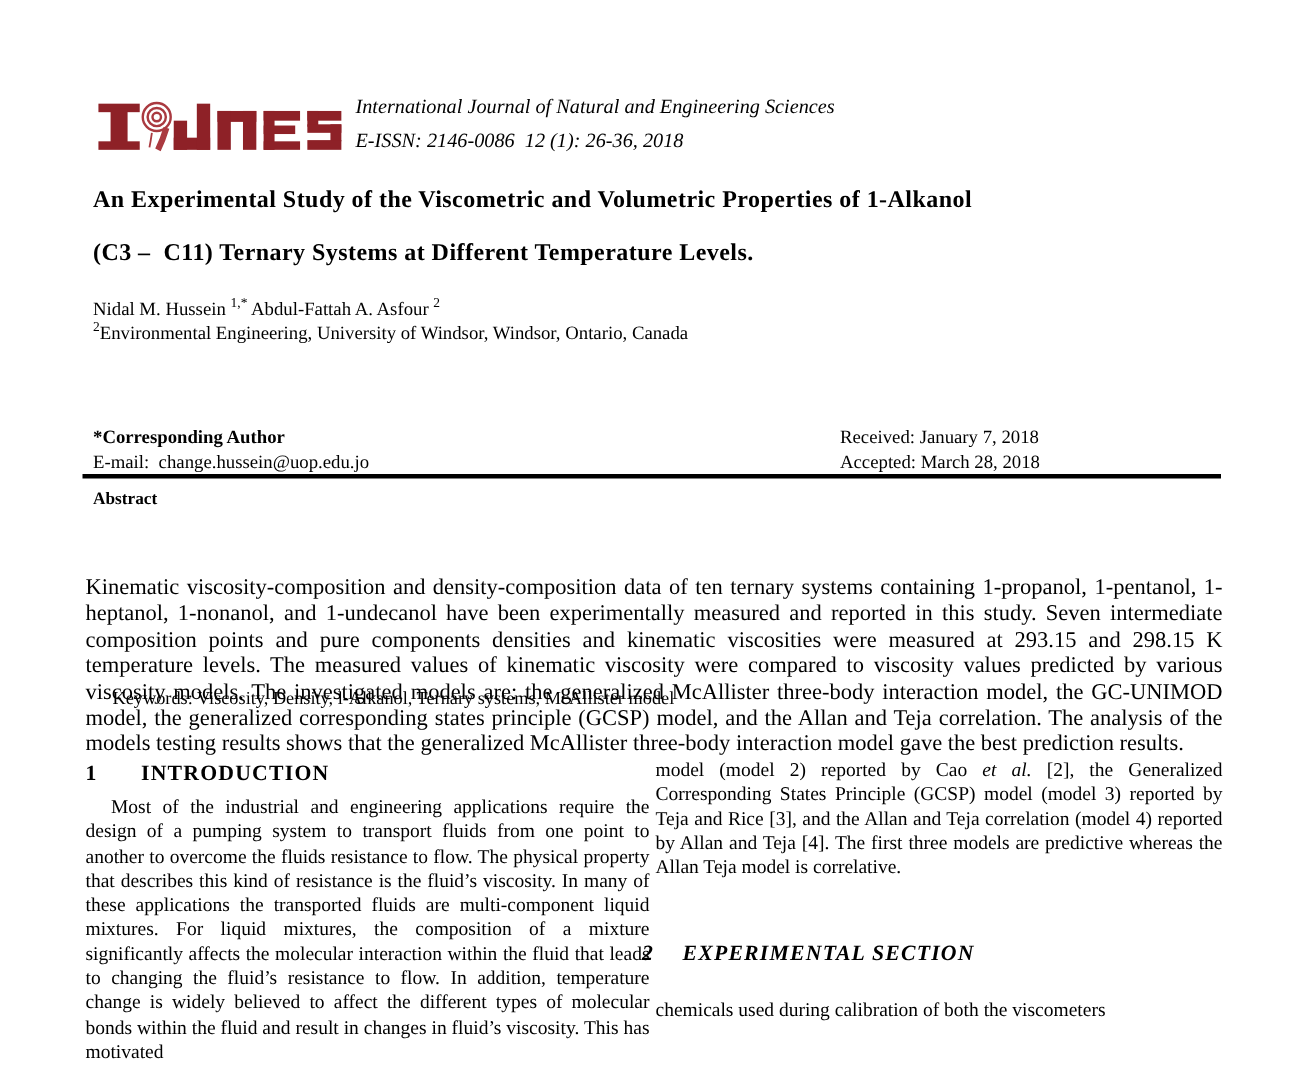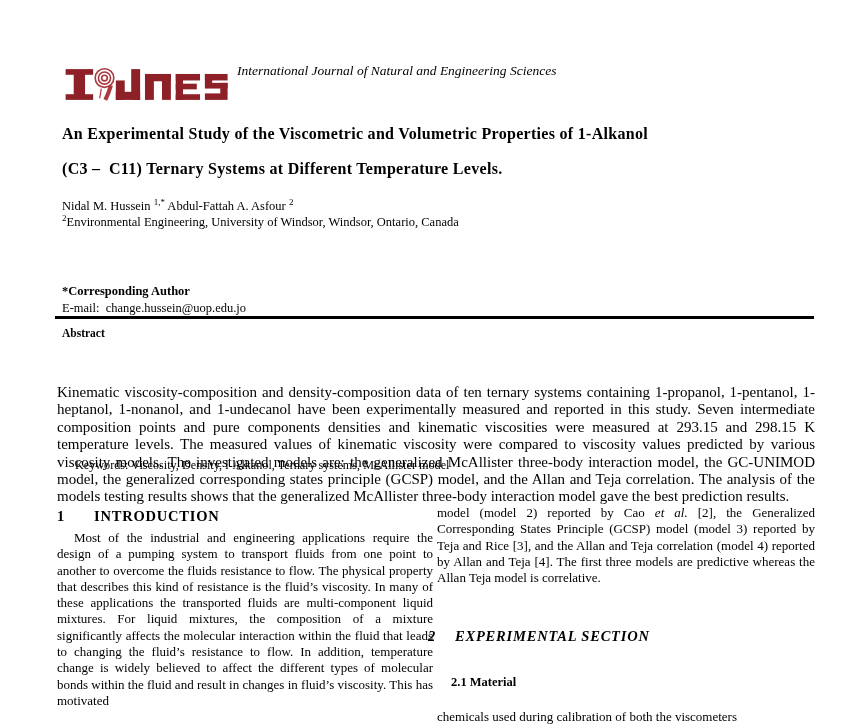--- a/index.html
+++ b/index.html
@@ -88,48 +88,52 @@
         <circle cx="50" cy="13" r="7.5" stroke-width="2"></circle>
         <circle cx="50" cy="13" r="11.5" stroke-width="2"></circle>
         <path d="M58,22 Q55,32 51,40" stroke-width="5"></path>
         <path d="M46,26 Q45,33 44,38" stroke-width="1.5"></path>
       </g>
     </svg>
   </div>
 
   <div class="abs journal-head">
     <div class="jname">International Journal of Natural and Engineering Sciences</div>
+    <div class="jissn">E-ISSN: 2146-0086  12 (1): 26-36, 2018</div>
   </div>
 
   <div class="abs title">
     <div class="tline">An Experimental Study of the Viscometric and Volumetric Properties of 1-Alkanol</div>
     <div class="tline">(C3 –  C11) Ternary Systems at Different Temperature Levels.</div>
   </div>
 
   <div class="abs authors">
     <div class="aline"><span>Nidal M. Hussein </span><sup>1,*</sup><span> Abdul-Fattah A. Asfour </span><sup>2</sup></div>
     <div><sup>2</sup><span>Environmental Engineering, University of Windsor, Windsor, Ontario, Canada</span></div>
   </div>
 
   <div class="abs correspond-left">
     <div class="bold">*Corresponding Author</div>
     <div class="pre">E-mail:  change.hussein@uop.edu.jo</div>
   </div>
+  <div class="abs correspond-right">
+    <div>Received: January 7, 2018</div>
+    <div>Accepted: March 28, 2018</div>
+  </div>
 
   <div class="abs rule"></div>
 
   <div class="abs abstract-label">Abstract</div>
   <div class="abs abstract-text">Kinematic viscosity-composition and density-composition data of ten ternary systems containing 1-propanol, 1-pentanol, 1-heptanol, 1-nonanol, and 1-undecanol have been experimentally measured and reported in this study. Seven intermediate composition points and pure components densities and kinematic viscosities were measured at 293.15 and 298.15 K temperature levels. The measured values of kinematic viscosity were compared to viscosity values predicted by various viscosity models. The investigated models are: the generalized McAllister three-body interaction model, the GC-UNIMOD model, the generalized corresponding states principle (GCSP) model, and the Allan and Teja correlation. The analysis of the models testing results shows that the generalized McAllister three-body interaction model gave the best prediction results.</div>
   <div class="abs keywords">Keywords: Viscosity, Density, l-Alkanol, Ternary systems, McAllister model</div>
 
   <div class="abs col-left">
     <h2 class="sec-head"><span class="sec-num">1</span><span>INTRODUCTION</span></h2>
     <p class="body indent">Most of the industrial and engineering applications require the design of a pumping system to transport fluids from one point to another to overcome the fluids resistance to flow. The physical property that describes this kind of resistance is the fluid’s viscosity. In many of these applications the transported fluids are multi-component liquid mixtures. For liquid mixtures, the composition of a mixture significantly affects the molecular interaction within the fluid that leads to changing the fluid’s resistance to flow. In addition, temperature change is widely believed to affect the different types of molecular bonds within the fluid and result in changes in fluid’s viscosity. This has motivated</p>
   </div>
 
   <div class="abs col-right">
     <p class="body"><span>model (model 2) reported by Cao </span><span class="etal">et al.</span><span> [2], the Generalized Corresponding States Principle (GCSP) model (model 3) reported by Teja and Rice [3], and the Allan and Teja correlation (model 4) reported by Allan and Teja [4]. The first three models are predictive whereas the Allan Teja model is correlative.</span></p>
     <h2 class="sec-head exp"><span class="sec-num2">2</span><span>EXPERIMENTAL SECTION</span></h2>
-    <h3 class="sub-head">2.1 Material</h3>
     <p class="body last-p">chemicals used during calibration of both the viscometers</p>
   </div>
 
 </div>
 
 </body></html>

